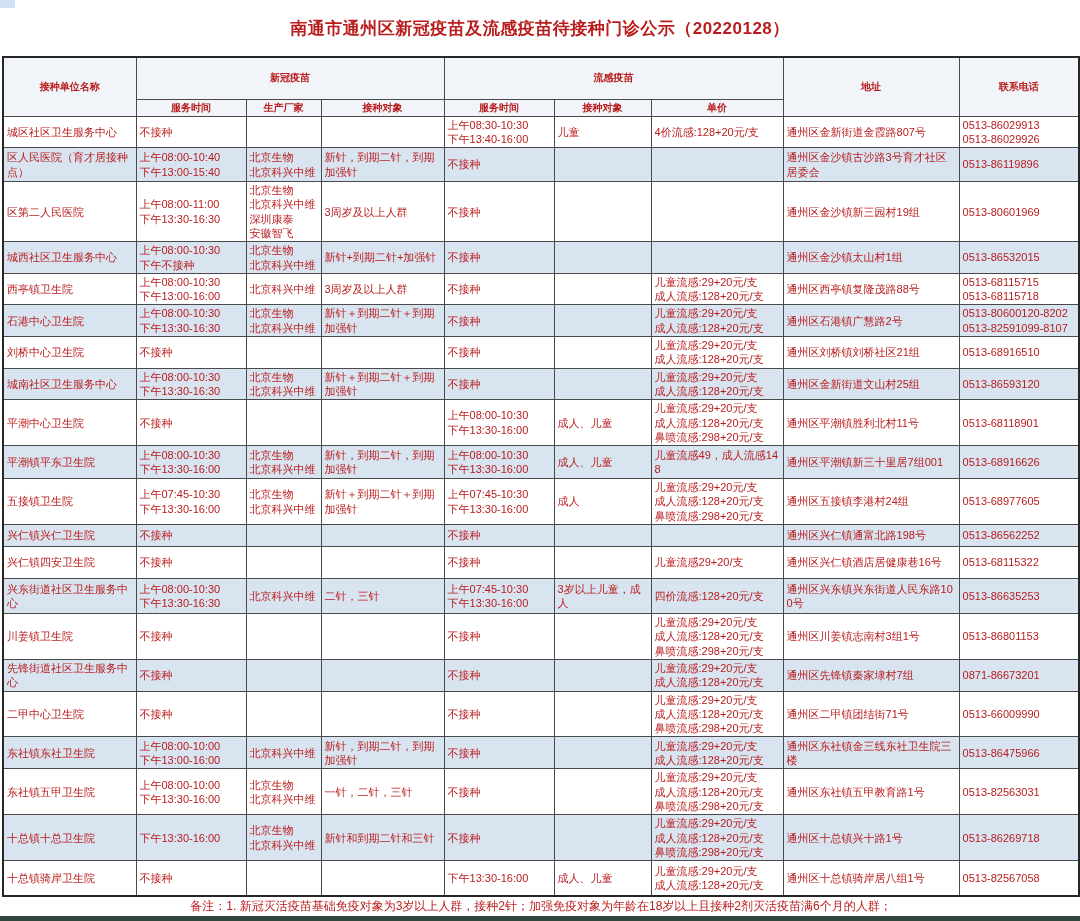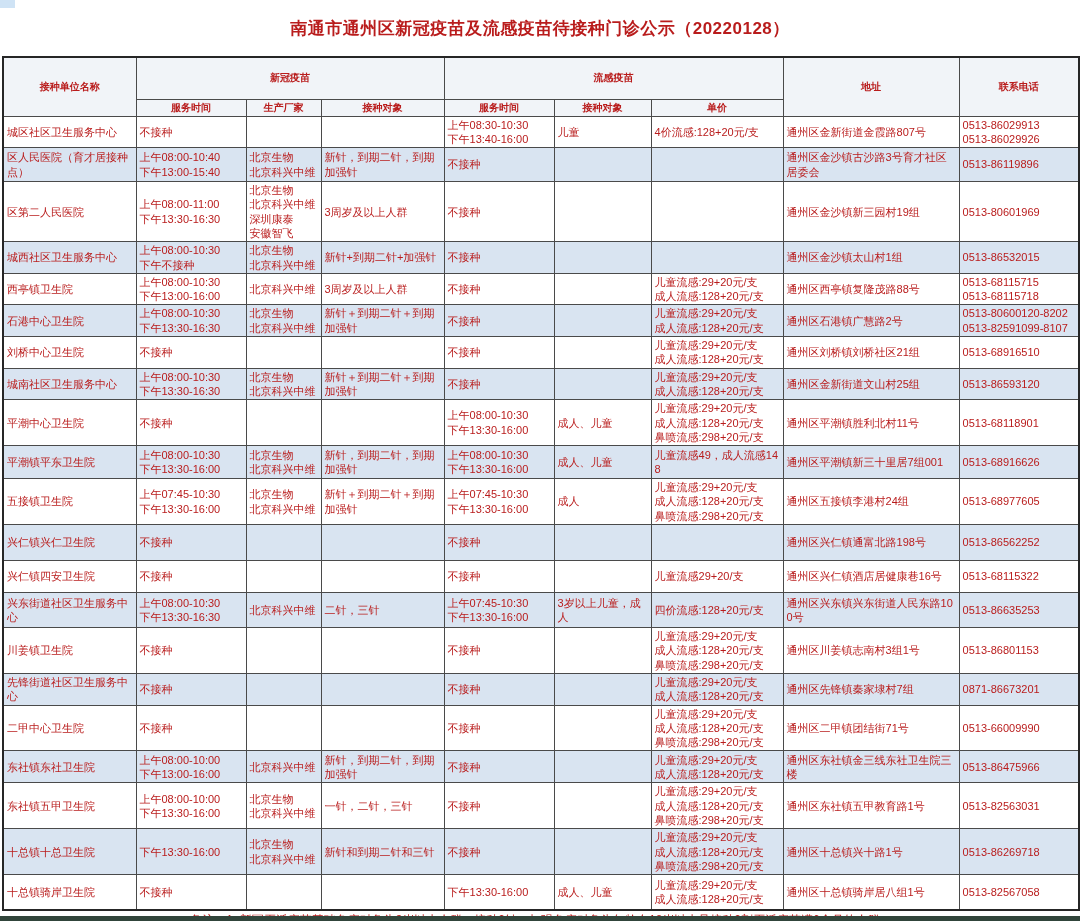--- a/index.html
+++ b/index.html
@@ -219,21 +219,21 @@
           <td>新针＋到期二针＋到期加强针</td>
           <td>上午07:45-10:30
 下午13:30-16:00</td>
           <td>成人</td>
           <td>儿童流感:29+20元/支
 成人流感:128+20元/支
 鼻喷流感:298+20元/支</td>
           <td>通州区五接镇李港村24组</td>
           <td>0513-68977605</td>
         </tr>
-        <tr class="band" style="height: 36px;">
+        <tr class="band" style="height: 22px;">
           <td>兴仁镇兴仁卫生院</td>
           <td>不接种</td>
           <td></td>
           <td></td>
           <td>不接种</td>
           <td></td>
           <td></td>
           <td>通州区兴仁镇通富北路198号</td>
           <td>0513-86562252</td>
         </tr>

